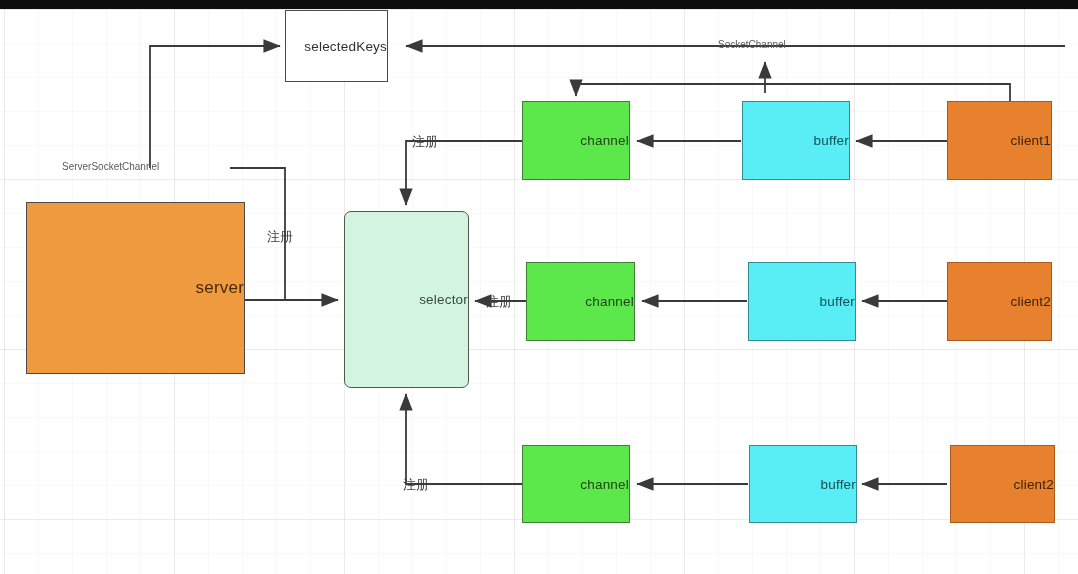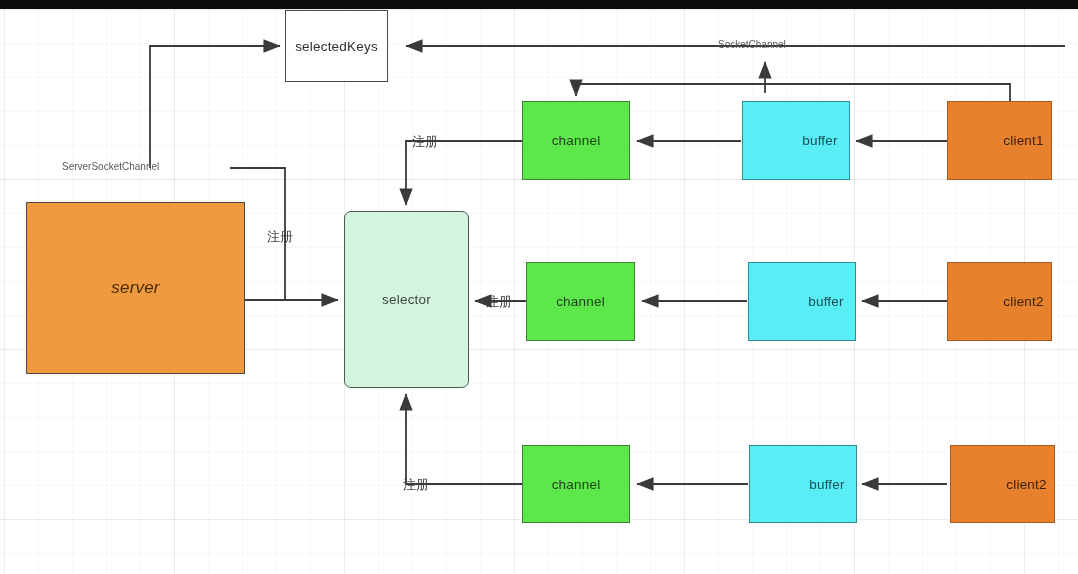--- a/index.html
+++ b/index.html
@@ -30,32 +30,32 @@
     pointer-events:none;
   }
   #topbar {
     position:absolute; left:0; top:0; width:1078px; height:9px;
     background:#0d0d0d;
   }
   #edges { position:absolute; left:0; top:0; width:1078px; height:574px; }
 
   .node {
     position:absolute;
-    display:flex; align-items:center; justify-content:center;
+    display:flex; align-items:center; justify-content:flex-end;
     border:1.6px solid #4a4a4a;
     font-size:13.5px;
     color:#2f2f2f;
     letter-spacing:0.2px;
     white-space:nowrap;
   }
   .n-white  { background:#ffffff; border-color:#4a4a4a; }
   .n-green  { background:#5ce84a; border-color:#3f7f36; color:#1f3d1b; }
   .n-cyan   { background:#59eef6; border-color:#2f8d93; color:#155055;padding-left:48px; }
   .n-orange { background:#e8812e; border-color:#a95a1c; color:#3b2208;padding-left:48px; }
-  .n-server { background:#ef9a3e; border-color:#4a4a4a; color:#4a2a06; font-size:17px;font-style:italic; }
+  .n-server { background:#ef9a3e; border-color:#4a4a4a; color:#4a2a06; font-size:17px; }
   .n-selector {
     background:#d3f5e0; border-color:#4a5a4e; border-radius:7px;
     color:#3a4a40;
   }
 
   .edge-label {
     position:absolute;
     font-size:10px;
     color:#5a5a5a;
     white-space:nowrap;

